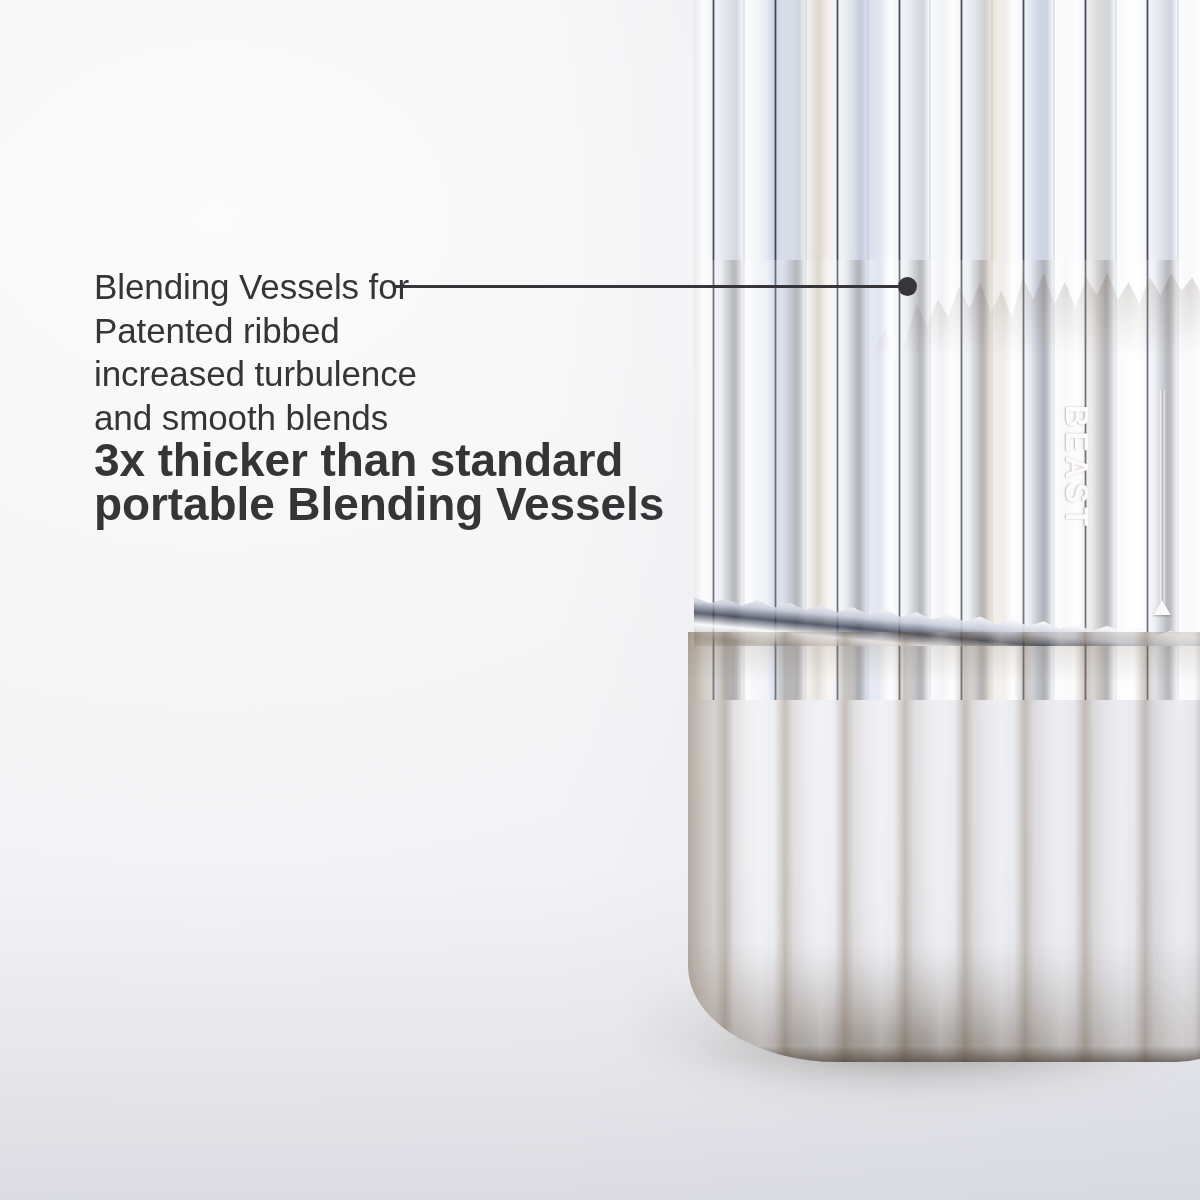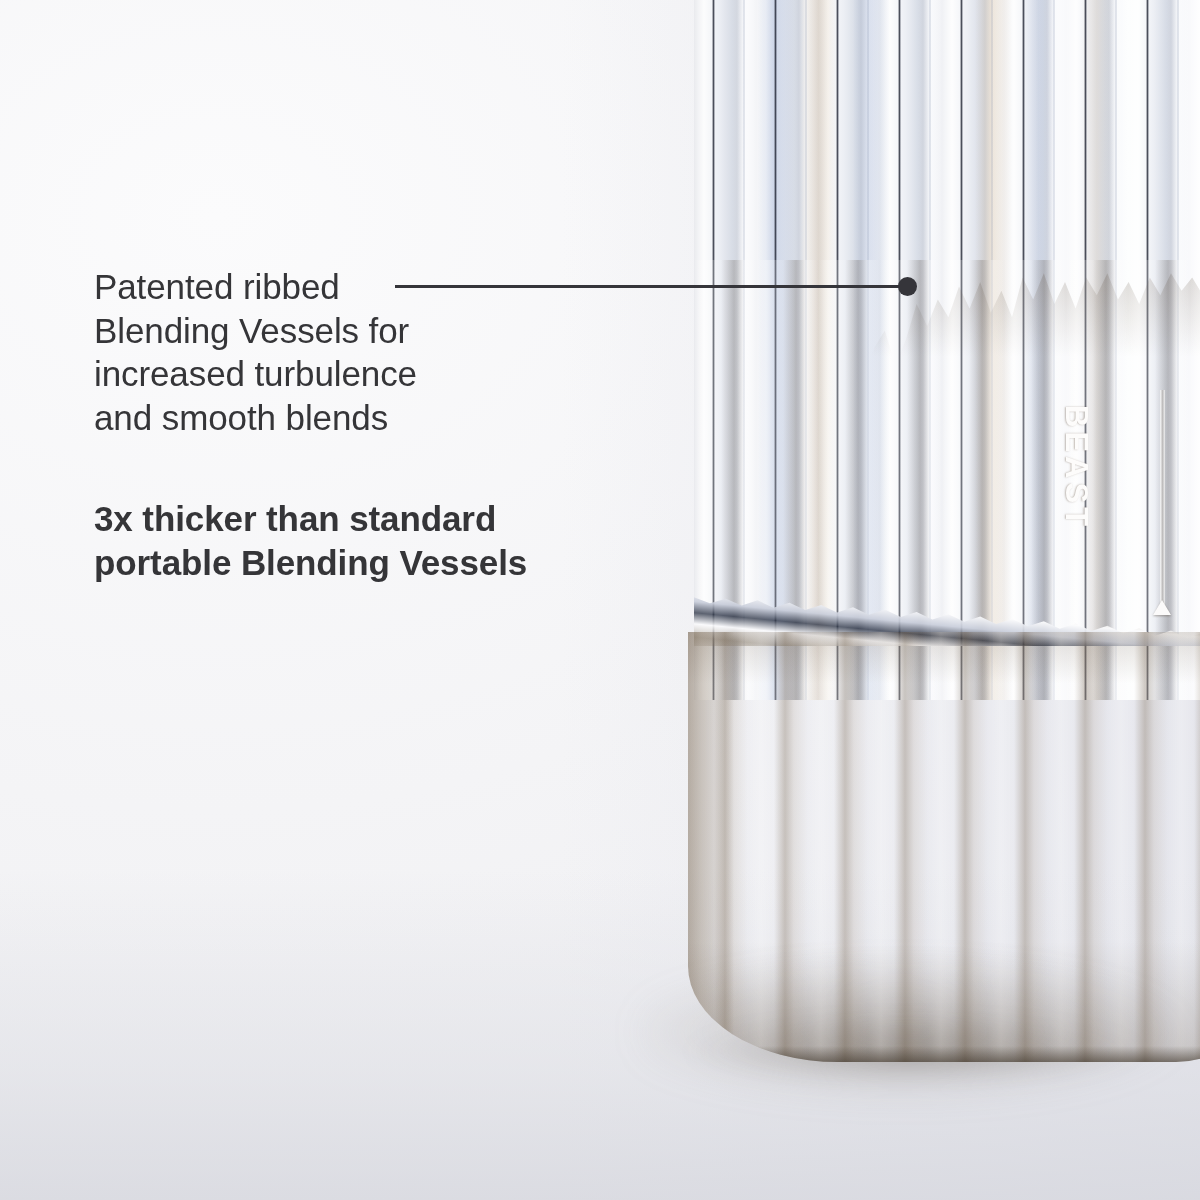--- a/index.html
+++ b/index.html
@@ -168,21 +168,21 @@
 
   
   .leader{position:absolute;left:395px;top:285px;height:3px;width:510px;background:#35353a;}
   .leader-dot{position:absolute;left:898px;top:277px;width:19px;height:19px;border-radius:50%;background:#35353a;}
 
   
   .copy{position:absolute;left:94px;top:265px;width:500px;
     color:#353538;}
   .blk1{font-size:35px;line-height:43.5px;font-weight:400;letter-spacing:-.1px;}
   .blk1 b{font-weight:400;}
-  .blk2{margin-top:58px;font-size:35px;line-height:43.5px;font-weight:700;letter-spacing:-.1px;}
+  .blk2{font-size:46px;line-height:43.5px;font-weight:700;letter-spacing:-.1px;}
   .ln{display:block;white-space:nowrap;}
 </style>
 </head>
 <body>
 
 <div class="stage">
 
   <div class="wall-shade"></div>
   <div class="floor-shade"></div>
 
@@ -243,22 +243,22 @@
       <div class="base-bottom-edge"></div>
     </div>
   </div>
 
   <div class="leader"></div>
   <div class="leader-dot"></div>
 
   <div class="copy">
 
     <div class="blk1">
+      <span class="ln">Blending Vessels for</span>
       <span class="ln">Patented ribbed</span>
-      <span class="ln">Blending Vessels for</span>
       <span class="ln"><b>increased turbulence</b></span>
       <span class="ln"><span>and </span><b>smooth blends</b></span>
     </div>
 
     <div class="blk2">
       <span class="ln">3x thicker than standard</span>
       <span class="ln">portable Blending Vessels</span>
     </div>
   </div>
 

